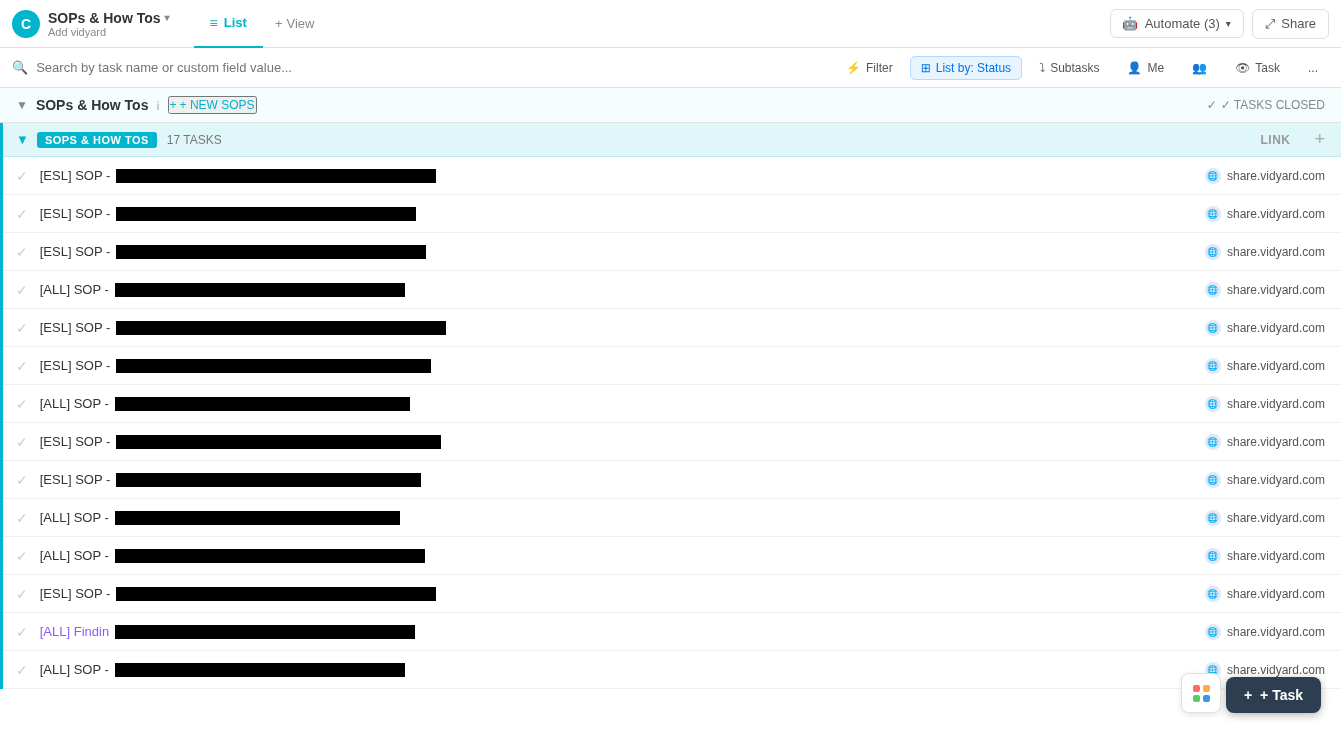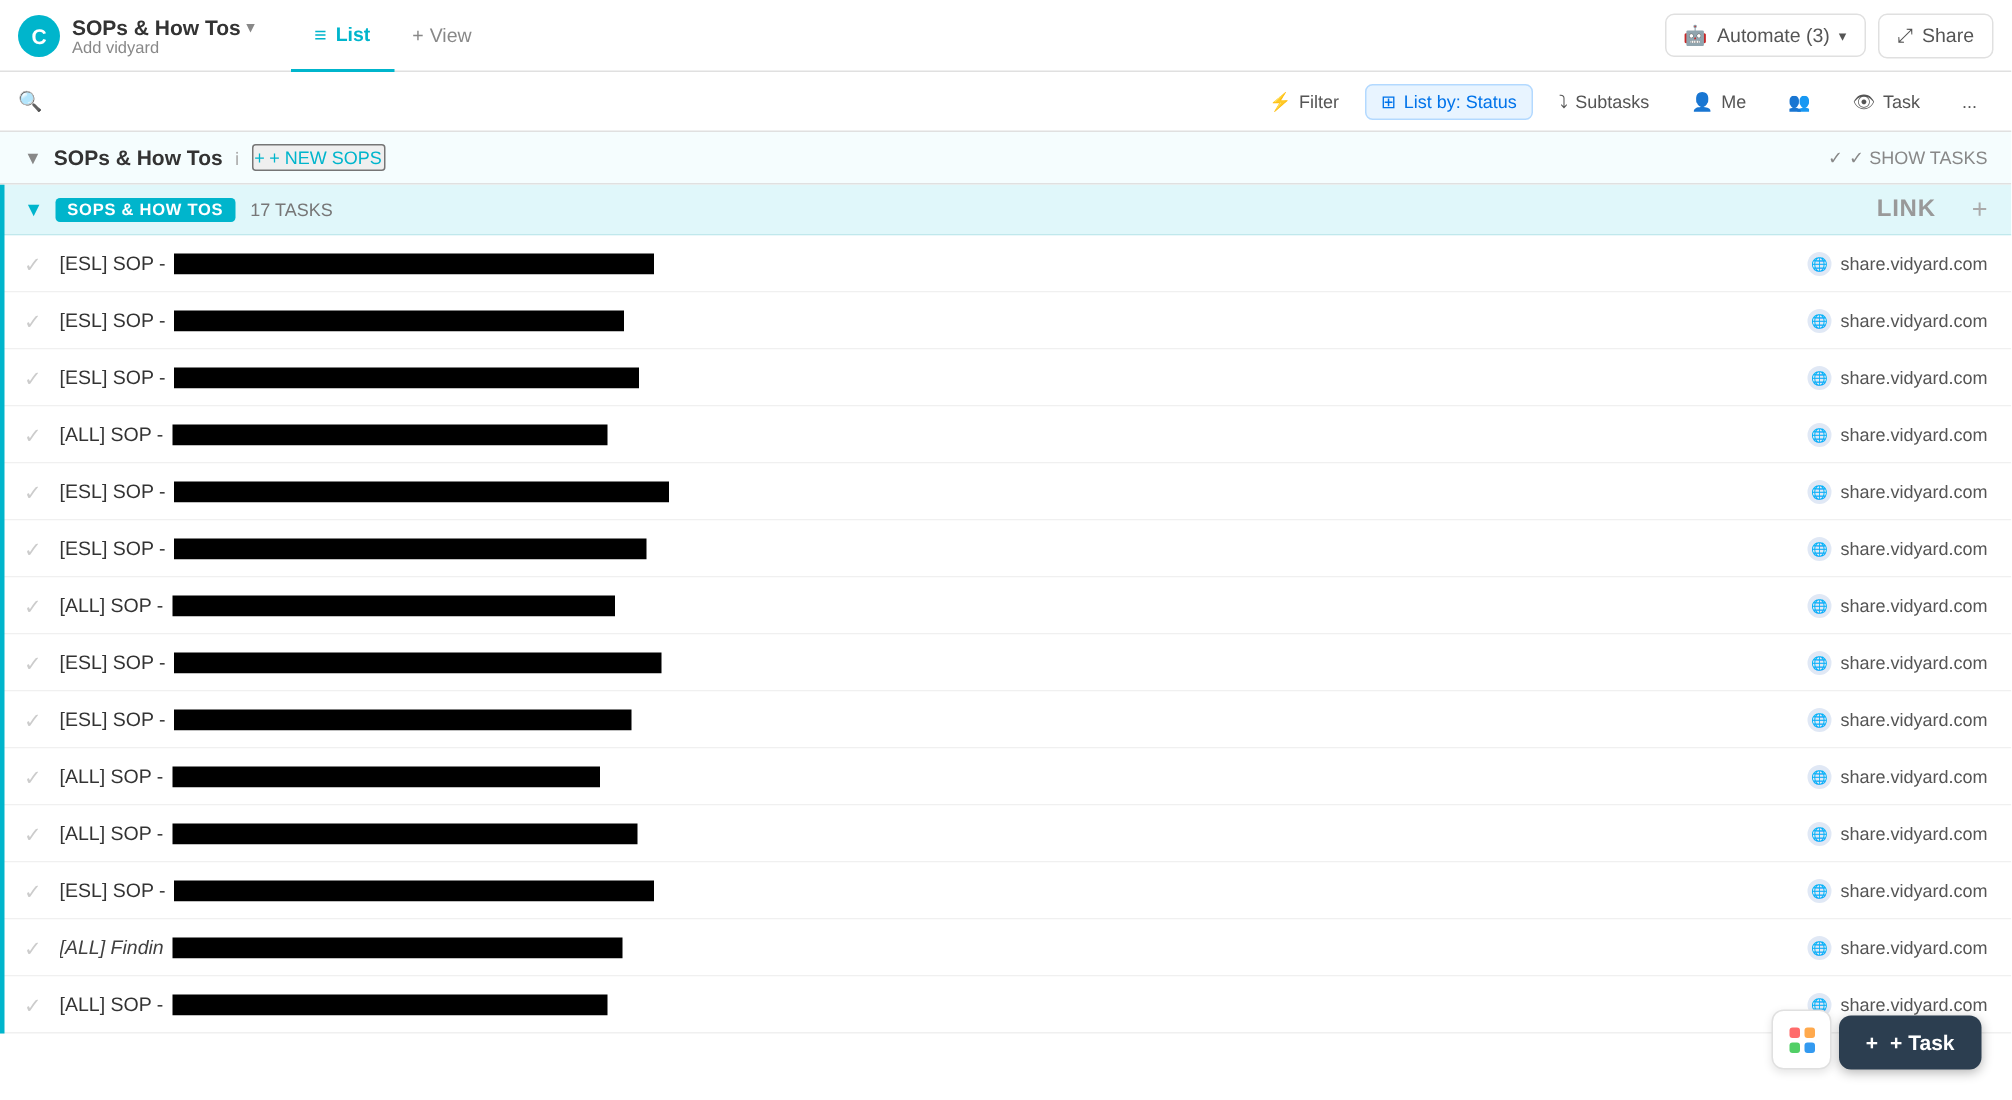--- a/index.html
+++ b/index.html
@@ -71,21 +71,21 @@
     .task-list-header {
       display: flex; align-items: center; padding: 6px 16px;
       background: #e0f7fa; border-bottom: 1px solid #c0e8ec;
     }
     .task-list-header-collapse { cursor: pointer; color: #00b5cc; margin-right: 8px; }
     .task-category-badge {
       background: #00b5cc; color: white; font-size: 11px; font-weight: 700;
       padding: 2px 8px; border-radius: 3px; letter-spacing: 0.5px;
     }
     .task-count { color: #777; font-size: 12px; margin-left: 10px; }
-    .col-link { margin-left: auto; color: #999; font-size: 16px; letter-spacing: 0.5px; font-weight: 600; }
+    .col-link { margin-left: auto; color: #999; font-size: 12px; letter-spacing: 0.5px; font-weight: 600; }
     .col-add-btn { margin-left: 24px; color: #aaa; font-size: 18px; cursor: pointer; }
 
     
     .task-row {
       display: flex; align-items: center; padding: 0 16px; height: 38px;
       border-bottom: 1px solid #f0f0f0; background: #fff;
     }
     .task-check { color: #ccc; font-size: 14px; margin-right: 12px; cursor: pointer; flex-shrink: 0; }
     .task-name { font-size: 13px; color: #333; flex: 1; white-space: nowrap; overflow: hidden; text-overflow: ellipsis; }
     .task-link-area { margin-left: auto; display: flex; align-items: center; gap: 6px; color: #555; font-size: 12px; min-width: 200px; justify-content: flex-end; }
@@ -153,20 +153,21 @@
     </button>
     <button class="btn-share">
       <span>⤢</span>
       <span>Share</span>
     </button>
   </div>
 </div>
 
 <div class="toolbar">
   <span class="search-icon-sm">🔍</span>
+  <input class="search-input" placeholder="Search by task name or custom field value..." style="">
   <div class="toolbar-right">
     <button class="toolbar-btn">
       <span>⚡</span>
       <span>Filter</span>
     </button>
     <button class="toolbar-btn toolbar-btn-active">
       <span>⊞</span>
       <span>List by: Status</span>
     </button>
     <button class="toolbar-btn">
@@ -197,21 +198,21 @@
     <div class="group-header">
       <span class="group-collapse">▼</span>
       <span class="group-title">SOPs &amp; How Tos</span>
       <span class="group-info-icon">ℹ</span>
       <button class="new-task-btn">
         <span>+</span>
         <span>+ NEW SOPS</span>
       </button>
       <div class="show-closed-btn">
         <span>✓</span>
-        <span>✓ SHOW TASKS</span>
+        <span>✓ TASKS CLOSED</span>
       </div>
     </div>
 
     <div class="task-list-header">
       <span class="task-list-header-collapse">▼</span>
       <span class="task-category-badge">SOPS &amp; HOW TOS</span>
       <span class="task-count">17 TASKS</span>
       <span class="col-link">LINK</span>
       <span class="col-add-btn">+</span>
     </div>
@@ -345,21 +346,21 @@
         <span class="redacted-block" style="width:320px; background:#000; display:inline-block; height:14px; vertical-align:middle; margin-left:2px;"></span>
       </span>
       <div class="task-link-area">
         <span class="link-globe">🌐</span>
         <span>share.vidyard.com</span>
       </div>
     </div>
         <div class="task-row">
       <span class="task-check">✓</span>
       <span class="task-name">
-        <span style="color:#404040;font-style:italic;">[ALL] Findin</span>
+        <span style="color:#8b5cf6;">[ALL] Findin</span>
         <span class="redacted-block" style="width:300px; background:#000; display:inline-block; height:14px; vertical-align:middle; margin-left:2px;"></span>
       </span>
       <div class="task-link-area">
         <span class="link-globe">🌐</span>
         <span>share.vidyard.com</span>
       </div>
     </div>
         <div class="task-row">
       <span class="task-check">✓</span>
       <span class="task-name">

